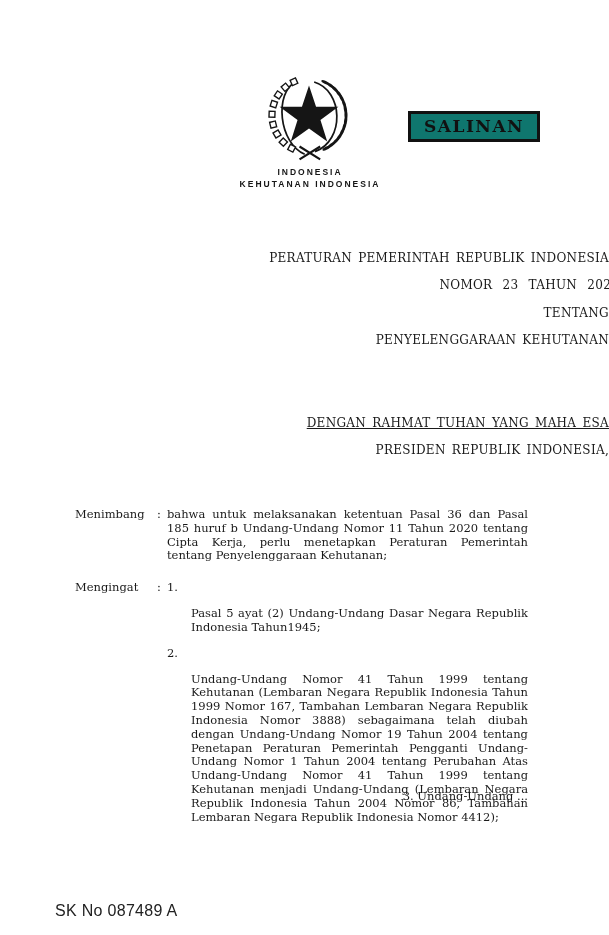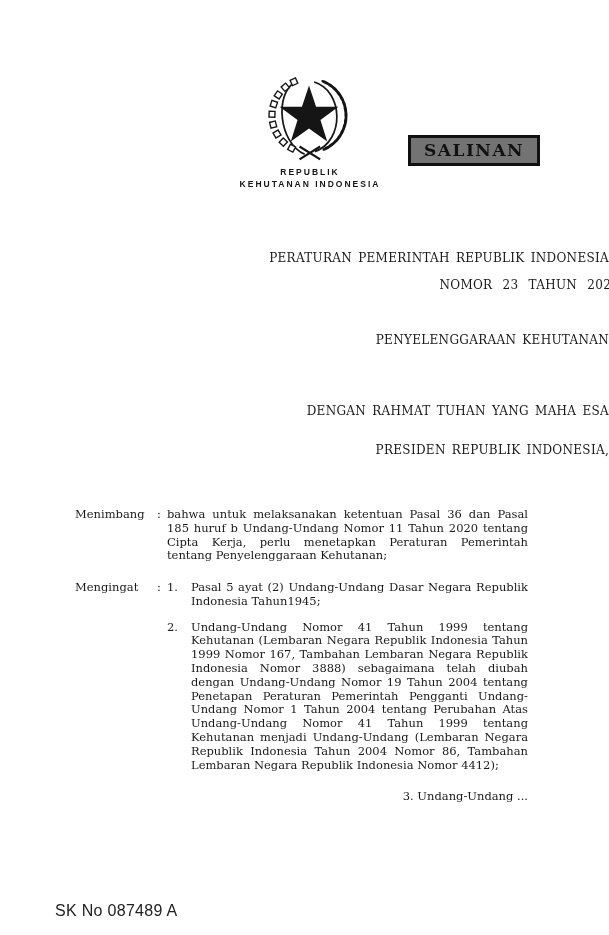--- a/index.html
+++ b/index.html
@@ -38,57 +38,56 @@
     position: absolute;
     left: 408px;
     top: 111px;
     border: 3px solid #111111;
     padding: 2px 13px 3px 13px;
     font-family: "DejaVu Serif", serif;
     font-weight: bold;
     font-size: 17px;
     letter-spacing: 1.5px;
     color: #111111;
-    background: #737373;
-    margin-top: 24px;
+    background: #0f766e;
   }
   .center-line {
     position: absolute;
     left: 0;
     width: 609px;
     text-align: right;
     font-size: 12px;
     letter-spacing: 0.3px;
     word-spacing: 2px;
     white-space: nowrap;
   }
   .t1 { top: 251px; }
   .t2 { top: 278px; word-spacing: 6px; padding-left: 10px; }
   .t3 { top: 306px; }
   .t4 { top: 333px; }
-  .t5 { top: 404px; }
+  .t5 { top: 416px; text-decoration: underline; }
   .t6 { top: 443px; }
   .clause {
     position: absolute;
     left: 75px;
     width: 455px;
     display: flex;
     align-items: flex-start;
     font-size: 11.5px;
     line-height: 13.8px;
   }
   .considering { top: 508px; }
   .remembering { top: 581px; }
   .clause-label { width: 82px; flex: 0 0 82px; }
   .clause-colon { width: 10px; flex: 0 0 10px; }
   .clause-body  { width: 361px; flex: 0 0 361px; text-align: justify; }
   .list-item { display: flex; align-items: flex-start; }
   .list-item + .list-item { margin-top: 12px; }
   .list-num  { width: 24px; flex: 0 0 24px; }
-  .list-text { width: 337px; flex: 0 0 337px; text-align: justify; }
+  .list-text { width: 337px; flex: 0 0 337px; text-align: justify; margin-top: 26px; }
   .catchword {
     position: absolute;
     right: 81px;
     top: 789px;
     font-size: 11.5px;
   }
   .footer-code {
     position: absolute;
     left: 55px;
     top: 902px;
@@ -139,28 +138,29 @@
         <ellipse cx="95.6" cy="64.8" rx="5" ry="1.8" transform="rotate(116 95.6 64.8)"></ellipse>
         <ellipse cx="92.2" cy="70.7" rx="5" ry="1.8" transform="rotate(125 92.2 70.7)"></ellipse>
         <ellipse cx="87.9" cy="75.9" rx="5" ry="1.8" transform="rotate(134 87.9 75.9)"></ellipse>
         <ellipse cx="82.9" cy="80.3" rx="5" ry="1.8" transform="rotate(143 82.9 80.3)"></ellipse>
         <ellipse cx="77.2" cy="84.0" rx="5" ry="1.8" transform="rotate(152 77.2 84.0)"></ellipse>
       </g>
     </svg>
   </div>
 
   <div class="emblem-caption">
-    <div>REPUBLIK</div>
+    <div>INDONESIA</div>
     <div>KEHUTANAN INDONESIA</div>
   </div>
 
   <div class="stamp">SALINAN</div>
 
   <div class="center-line t1">PERATURAN PEMERINTAH REPUBLIK INDONESIA</div>
   <div class="center-line t2">NOMOR 23 TAHUN 2021</div>
+  <div class="center-line t3">TENTANG</div>
   <div class="center-line t4">PENYELENGGARAAN KEHUTANAN</div>
 
   <div class="center-line t5">DENGAN RAHMAT TUHAN YANG MAHA ESA</div>
   <div class="center-line t6">PRESIDEN REPUBLIK INDONESIA,</div>
 
   <div class="clause considering">
     <div class="clause-label">Menimbang</div>
     <div class="clause-colon">:</div>
     <div class="clause-body">bahwa untuk melaksanakan ketentuan Pasal 36 dan Pasal 185 huruf b Undang-Undang Nomor 11 Tahun 2020 tentang Cipta Kerja, perlu menetapkan Peraturan Pemerintah tentang Penyelenggaraan Kehutanan;</div>
   </div>

